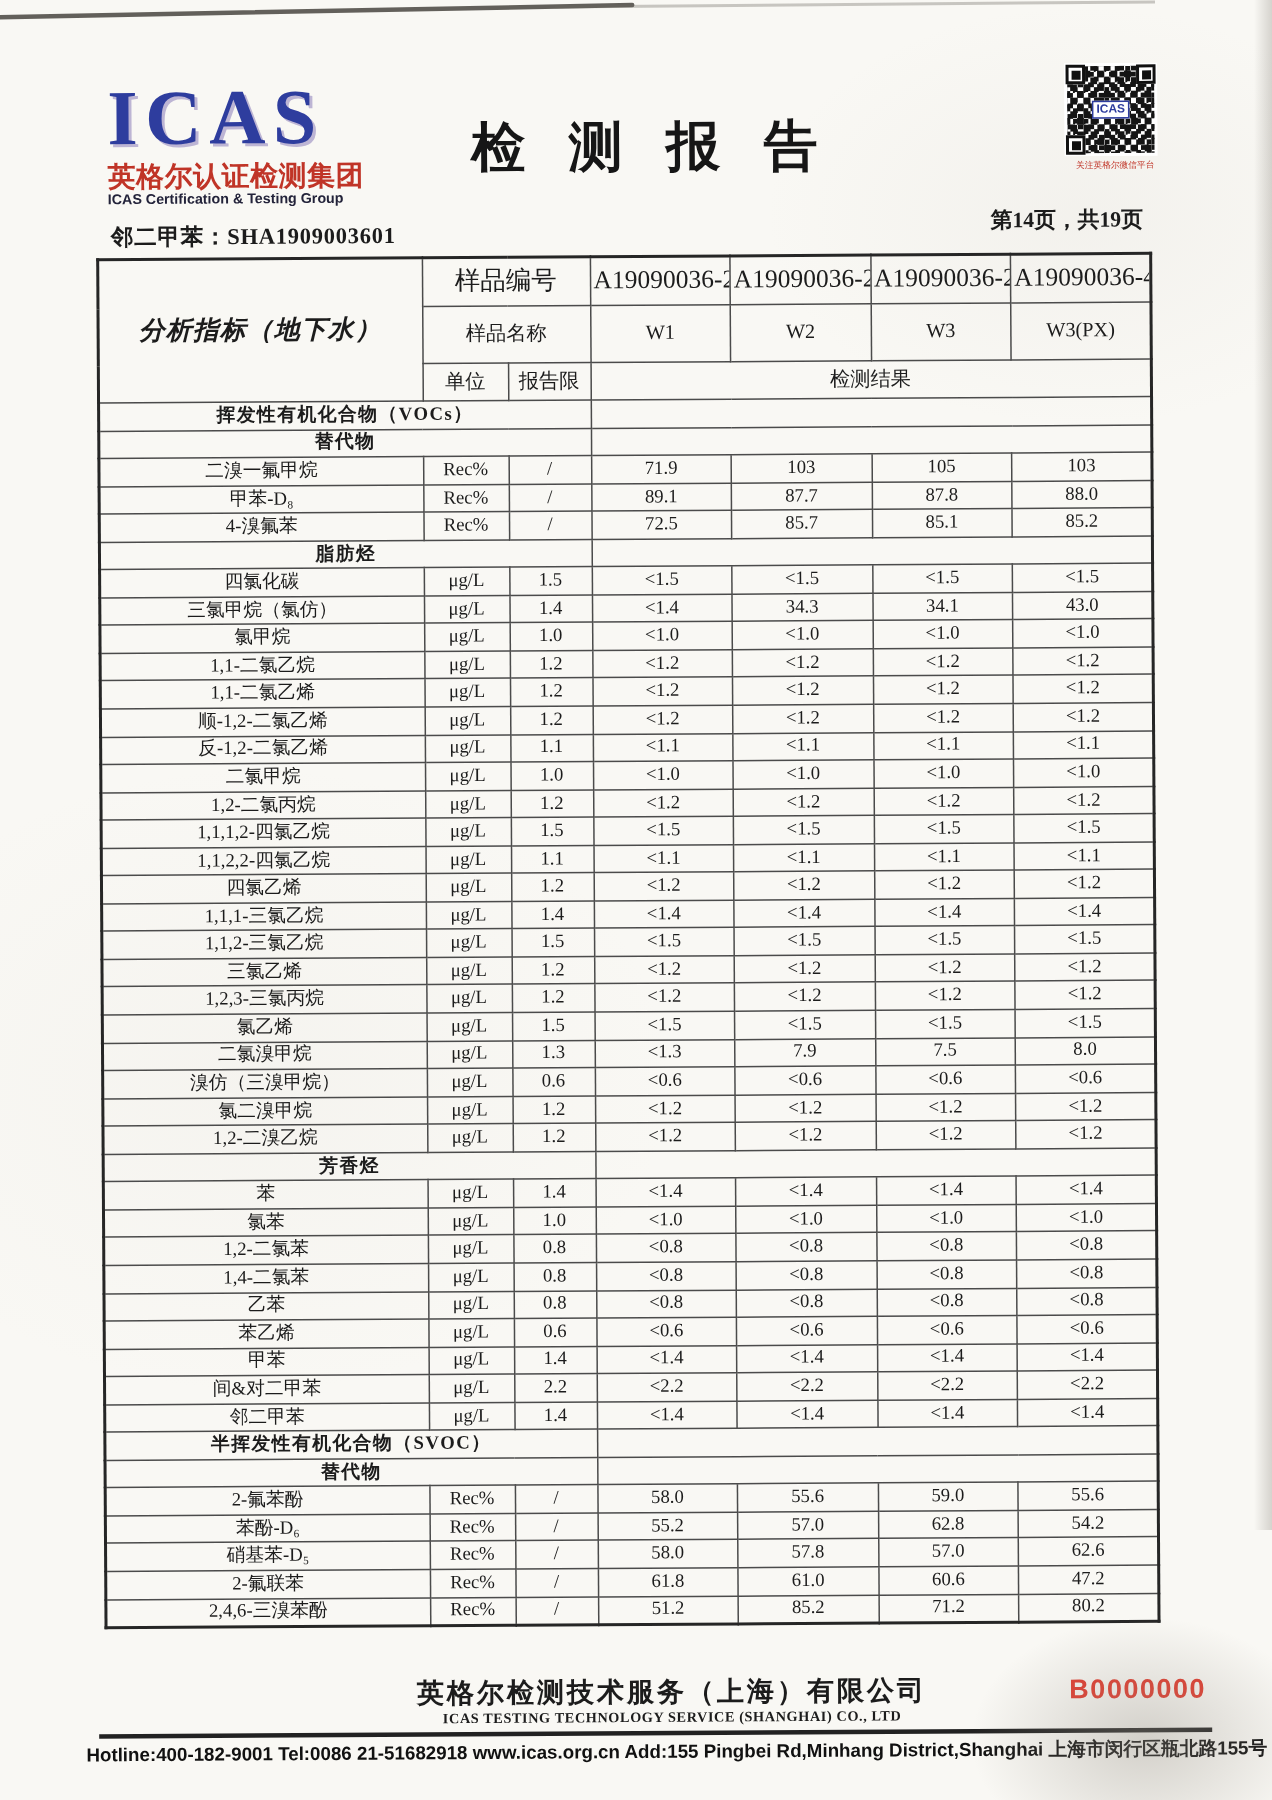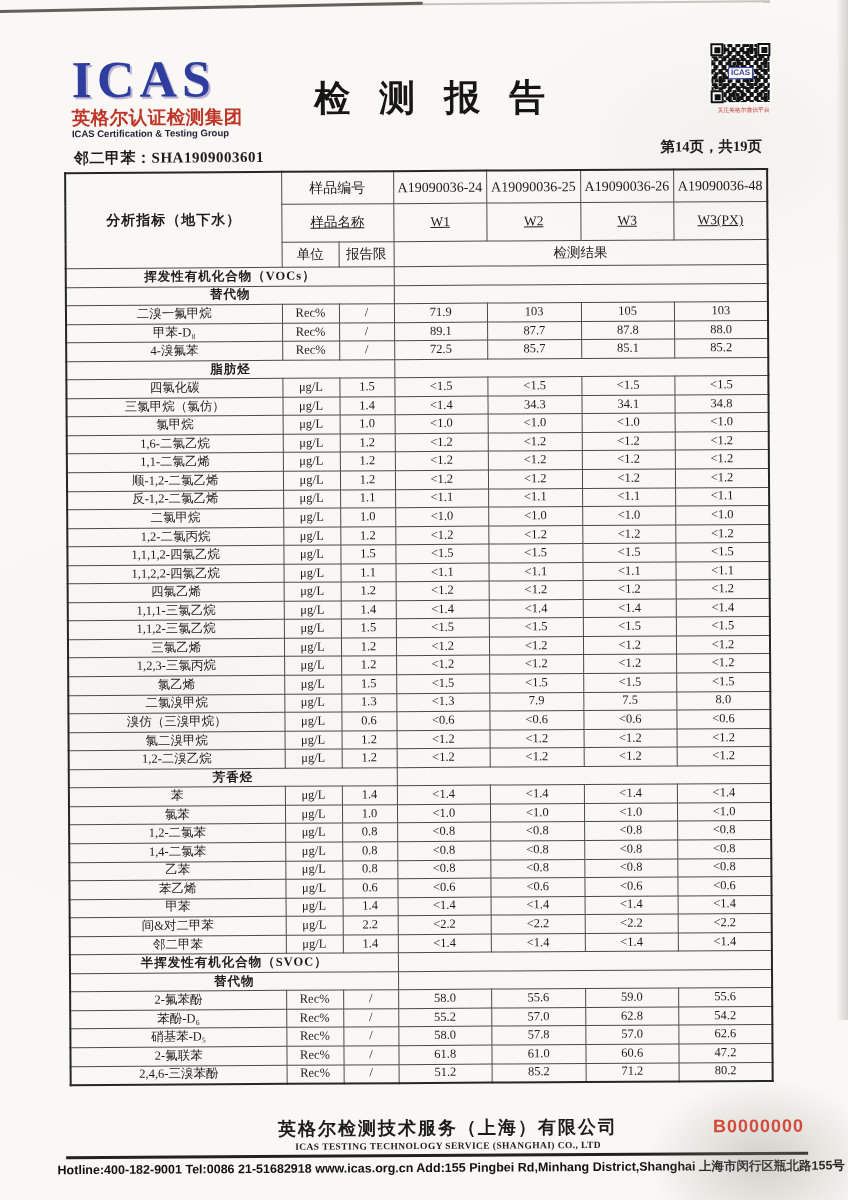--- a/index.html
+++ b/index.html
@@ -39,24 +39,24 @@
   .qr-center{position:absolute;left:50%;top:50%;transform:translate(-50%,-50%);background:#fff;border:1px solid #2e3d9e;color:#2e3d9e;font-size:8px;font-weight:700;padding:0 2px;line-height:10px;font-family:"Liberation Sans",sans-serif;}
   .qr-caption{position:absolute;left:702px;top:108px;width:84px;text-align:center;color:#c03427;font-size:10px;transform:scale(.58);transform-origin:center top;white-space:nowrap;font-family:"Liberation Sans",sans-serif;}
 
   .report-no{position:absolute;left:76px;top:147px;font-size:15px;font-weight:700;letter-spacing:.5px;}
   .page-info{position:absolute;right:84px;top:139px;font-size:14.5px;font-weight:700;}
 
   
   table.report{position:absolute;left:66px;top:170px;width:702px;border-collapse:collapse;table-layout:fixed;}
   table.report td{border:1px solid #4b4b4b;text-align:center;vertical-align:middle;padding:0 2px;font-size:12.5px;line-height:1.1;overflow:hidden;white-space:nowrap;}
   table.report{border:2px solid #262626;}
-  tr.h1 td{height:31px;font-size:14px;}
-  tr.h2 td{height:37px;font-size:13.5px;text-decoration:underline;}
+  tr.h1 td{height:31px;font-size:17px;}
+  tr.h2 td{height:37px;font-size:13.5px;}
   tr.h3 td{height:24px;font-size:13.5px;}
-  td.corner{font-weight:700;font-size:15px;letter-spacing:1px;}
+  td.corner{font-weight:700;font-size:15px;letter-spacing:1px;font-style:italic;}
   tr.data-row td{height:17.55px;}
   tr.section-row td{height:17.55px;}
   td.sec-name{font-weight:700;font-size:13.5px;letter-spacing:1px;}
   td.analyte{font-size:13px;}
   .b{font-weight:400;}
 
   
   .footer{position:absolute;left:0;right:0;top:1116px;text-align:center;}
   .f-company{font-size:18px;font-weight:700;letter-spacing:2px;padding-left:40px;}
   .f-company-en{font-size:9.5px;font-weight:700;letter-spacing:.4px;margin-top:1px;padding-left:40px;font-family:"Liberation Serif",serif;}
@@ -171,33 +171,33 @@
           <td>&lt;1.5</td>
           <td>&lt;1.5</td>
         </tr>
         <tr class="data-row">
           <td class="analyte">三氯甲烷（氯仿）</td>
           <td>μg/L</td>
           <td>1.4</td>
           <td>&lt;1.4</td>
           <td class="b">34.3</td>
           <td class="b">34.1</td>
-          <td class="b">34.8</td>
+          <td class="b">43.0</td>
         </tr>
         <tr class="data-row">
           <td class="analyte">氯甲烷</td>
           <td>μg/L</td>
           <td>1.0</td>
           <td>&lt;1.0</td>
           <td>&lt;1.0</td>
           <td>&lt;1.0</td>
           <td>&lt;1.0</td>
         </tr>
         <tr class="data-row">
-          <td class="analyte">1,6-二氯乙烷</td>
+          <td class="analyte">1,1-二氯乙烷</td>
           <td>μg/L</td>
           <td>1.2</td>
           <td>&lt;1.2</td>
           <td>&lt;1.2</td>
           <td>&lt;1.2</td>
           <td>&lt;1.2</td>
         </tr>
         <tr class="data-row">
           <td class="analyte">1,1-二氯乙烯</td>
           <td>μg/L</td>

